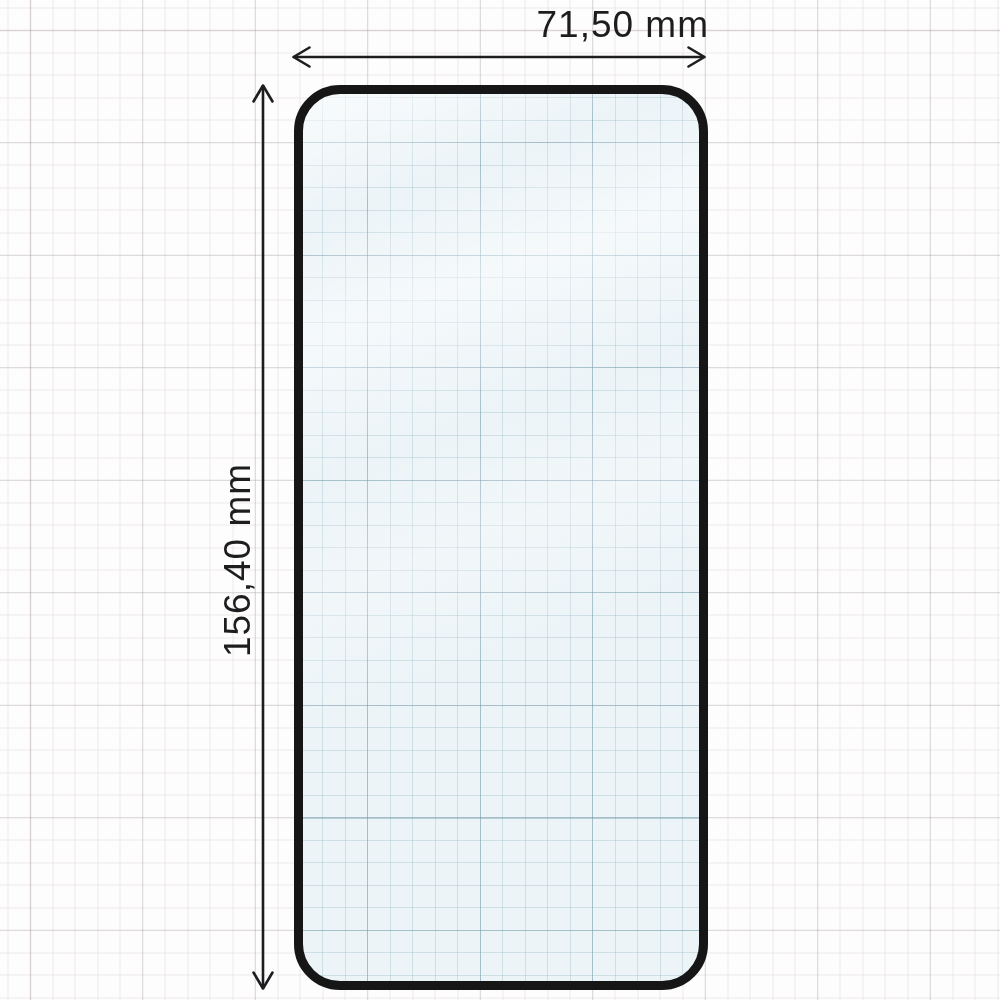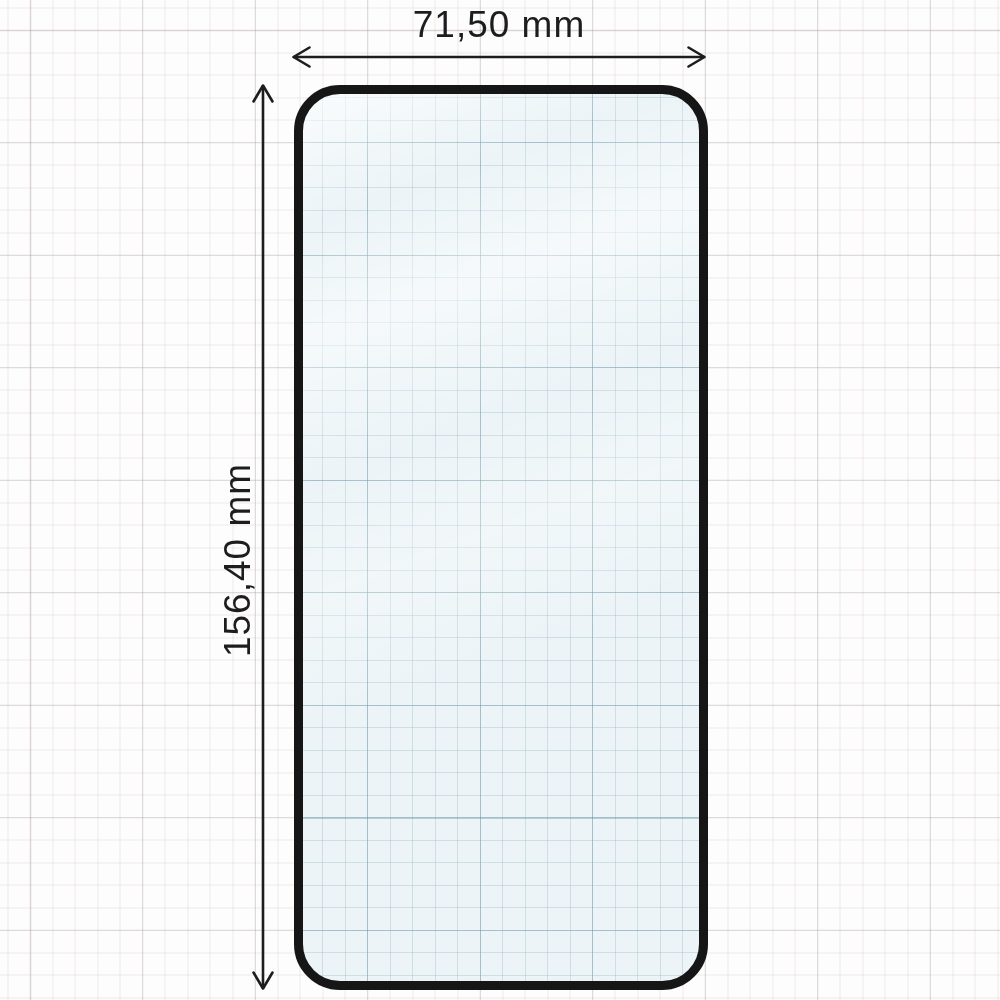--- a/index.html
+++ b/index.html
@@ -56,21 +56,21 @@
     color: #1d1d1f;
     font-size: 37px;
     letter-spacing: 1px;
     white-space: nowrap;
     line-height: 1;
   }
   .dim-label.width {
     left: 289px;
     top: 6px;
     width: 420px;
-    text-align: center;
+    text-align: right;
   }
   .dim-label.height {
     left: 237px;
     top: 560px;
     transform: translate(-50%, -50%) rotate(-90deg);
   }
 
   .dim-arrow { position: absolute; }
   .dim-arrow.horizontal { left: 289px; top: 44px; }
   .dim-arrow.vertical   { left: 250px; top: 81px; }

